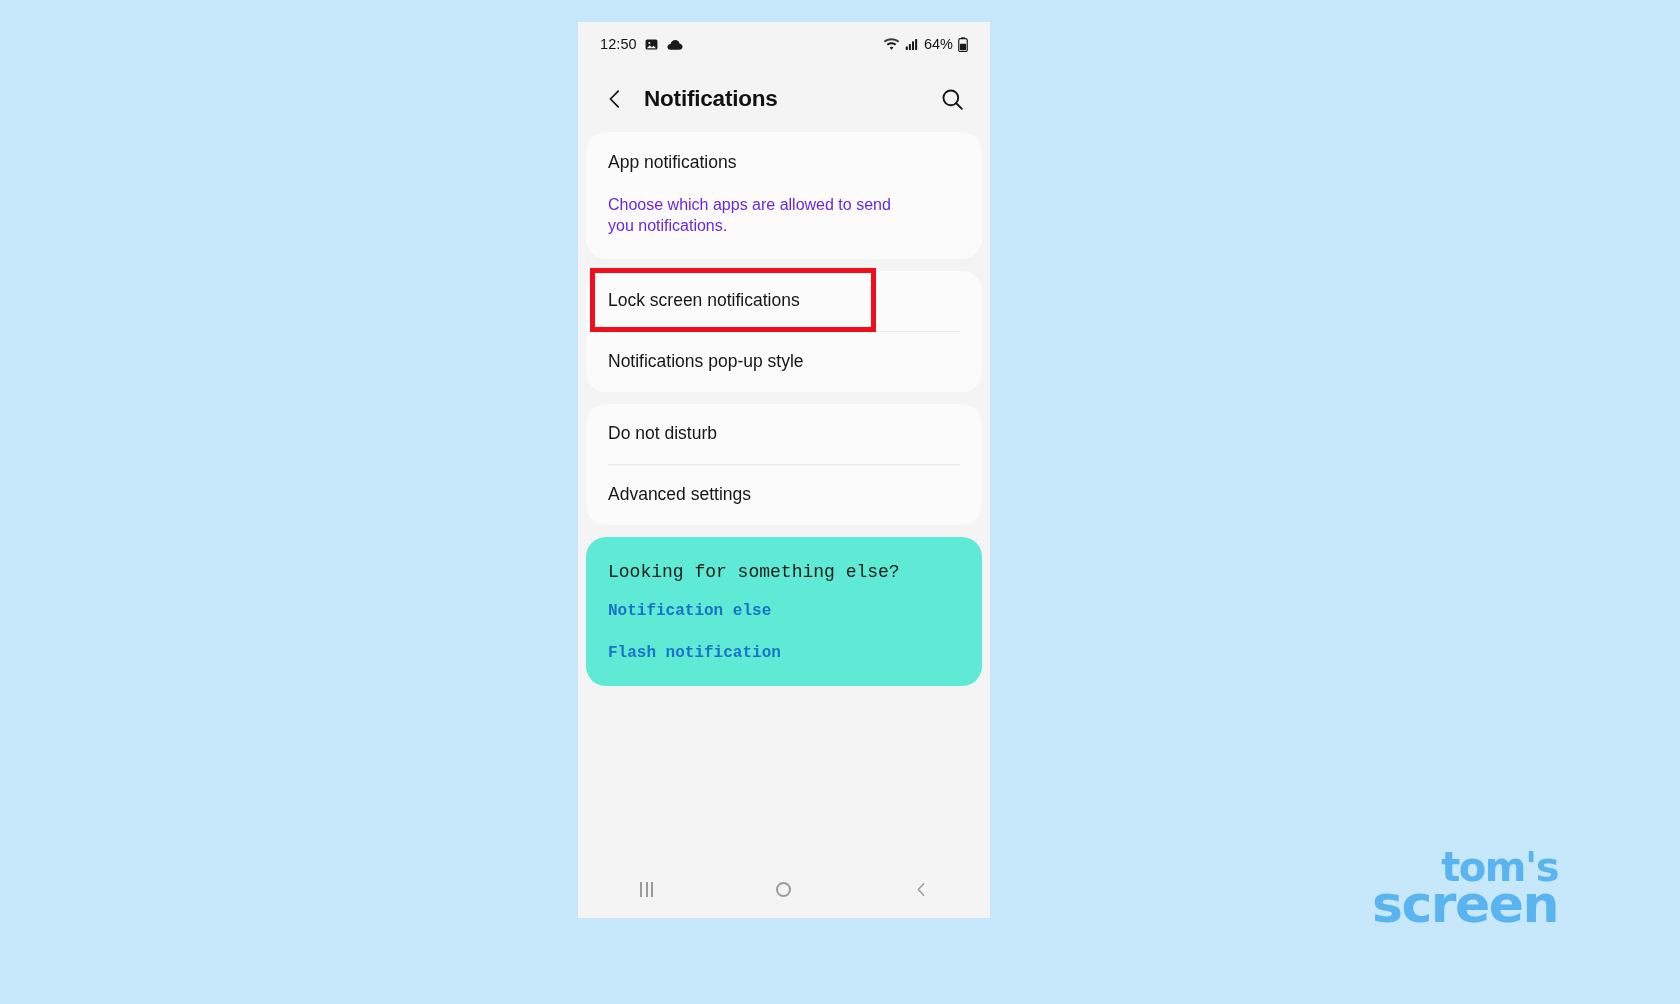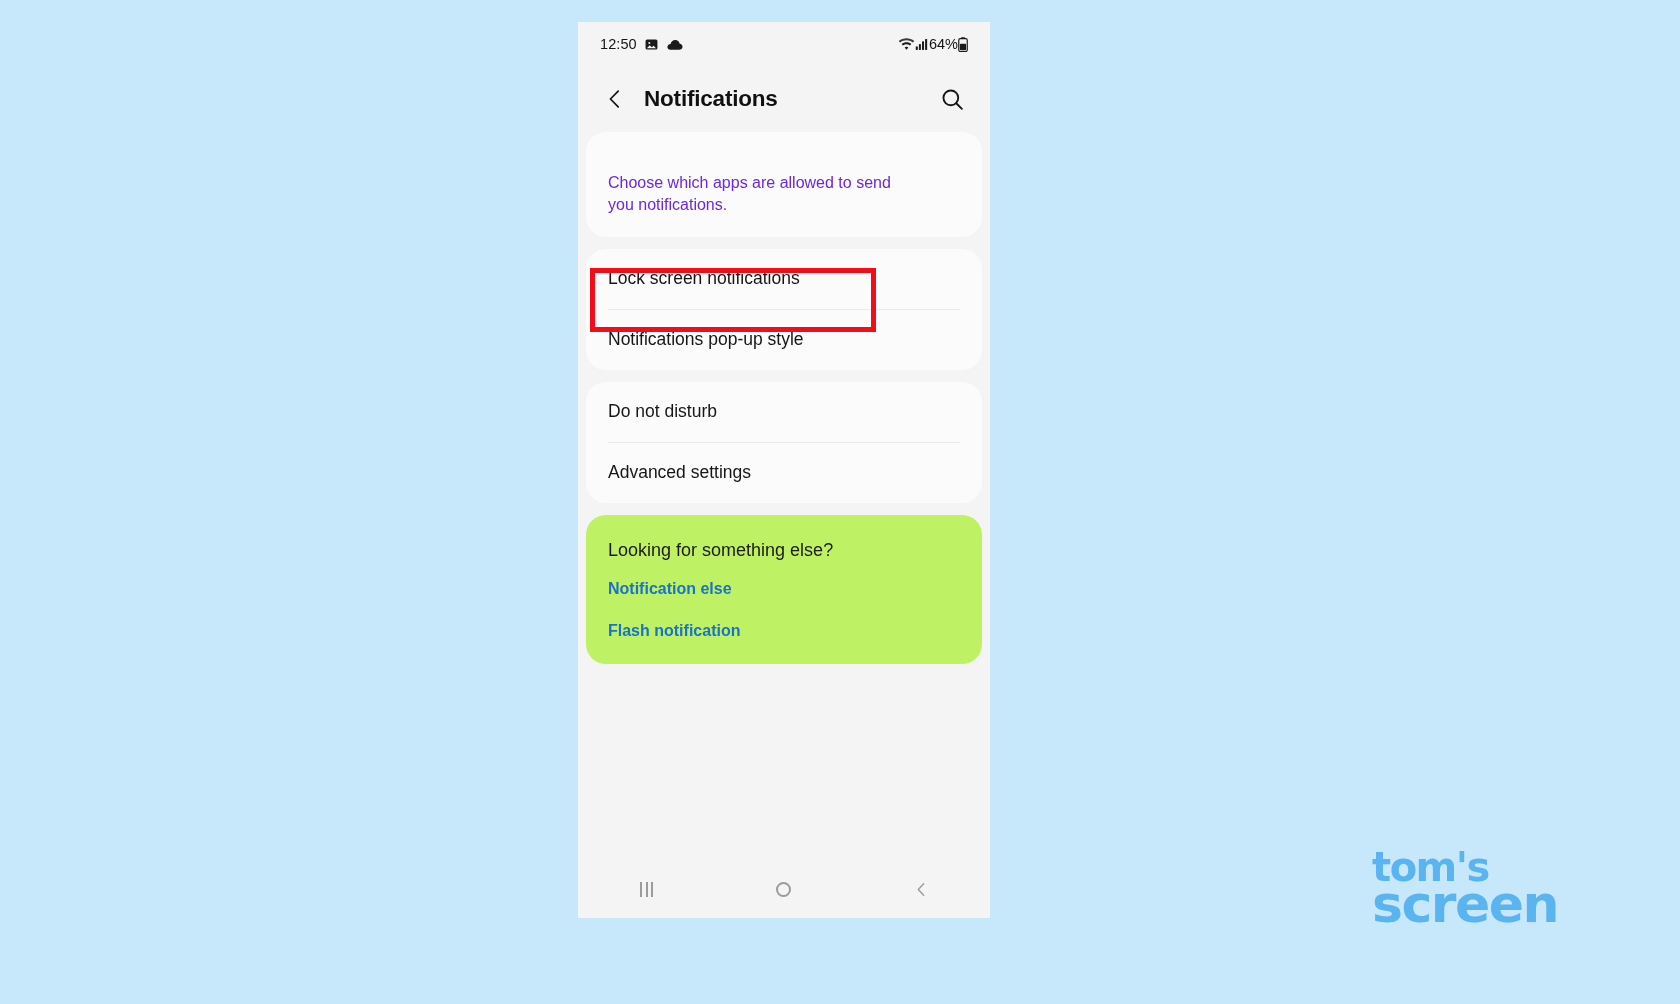--- a/index.html
+++ b/index.html
@@ -22,21 +22,21 @@
 
   
   .statusbar {
     height:44px;
     display:flex; 
     padding:0 22px;
     font-size:14.5px; color:#1a1a1a;
   }
   .sb-left { display:flex; align-items:center; gap:7px; }
   .sb-time { font-size:14.5px; letter-spacing:.1px; color:#141414; }
-  .sb-right { margin-left:auto; display:flex; align-items:center; }
+  .sb-right { margin-left:auto; display:flex; align-items:center; gap:5px; }
   .sb-batt-text { font-size:14.5px; color:#141414; }
   .ico { display:inline-block; line-height:0; }
 
   
   .appbar {
     height:66px;
     display:flex; align-items:center;
     padding:0 22px;
   }
   .back-btn { width:30px; height:30px; display:flex; align-items:center; justify-content:center; cursor:pointer; }
@@ -48,21 +48,21 @@
 
   
   .content { padding:0 8px; }
 
   .card {
     background:#fbfbfb;
     border-radius:20px;
     margin-bottom:12px;
     overflow:hidden;
   }
-  .card.accent { background:#bef264; }
+  .card.accent { background:#5eead4;font-family:Liberation Mono, monospace; }
 
   .row {
     padding:19px 22px;
     position:relative;
     cursor:pointer;
   }
   .row-title {
     font-size:17.5px; color:#161616; line-height:1.25;
   }
   .row-sub {
@@ -108,21 +108,21 @@
     width:286px; height:64px;
     border:5px solid #f20d1a;
     background:transparent;
     pointer-events:none;
   }
 
   
   .watermark {
     position:absolute;
     right:122px; bottom:78px;
-    text-align:left;
+    text-align:right;
     color:#5ab4f0;
     font-weight:bold;
     font-family:"DejaVu Sans", sans-serif;
     line-height:.82;
     letter-spacing:-1.5px;
   }
   .wm-l1 { font-size:40px; }
   .wm-l2 { font-size:52px; }
 </style>
 </head>
@@ -187,20 +187,21 @@
             <circle cx="10.4" cy="10.4" r="7.1" fill="none" stroke="#151515" stroke-width="1.8"></circle>
             <path d="M15.6 15.6L21 21" stroke="#151515" stroke-width="1.8" stroke-linecap="round"></path>
           </svg>
       </div>
     </div>
 
     <div class="content">
 
       <div class="card card-apps">
         <div class="row">
+          <div class="row-title">App notifications</div>
           <div class="row-sub">Choose which apps are allowed to send you notifications.</div>
         </div>
       </div>
 
       <div class="card">
         <div class="row">
           <div class="row-title">Lock screen notifications</div>
         </div>
         <div class="divider"></div>
         <div class="row">

